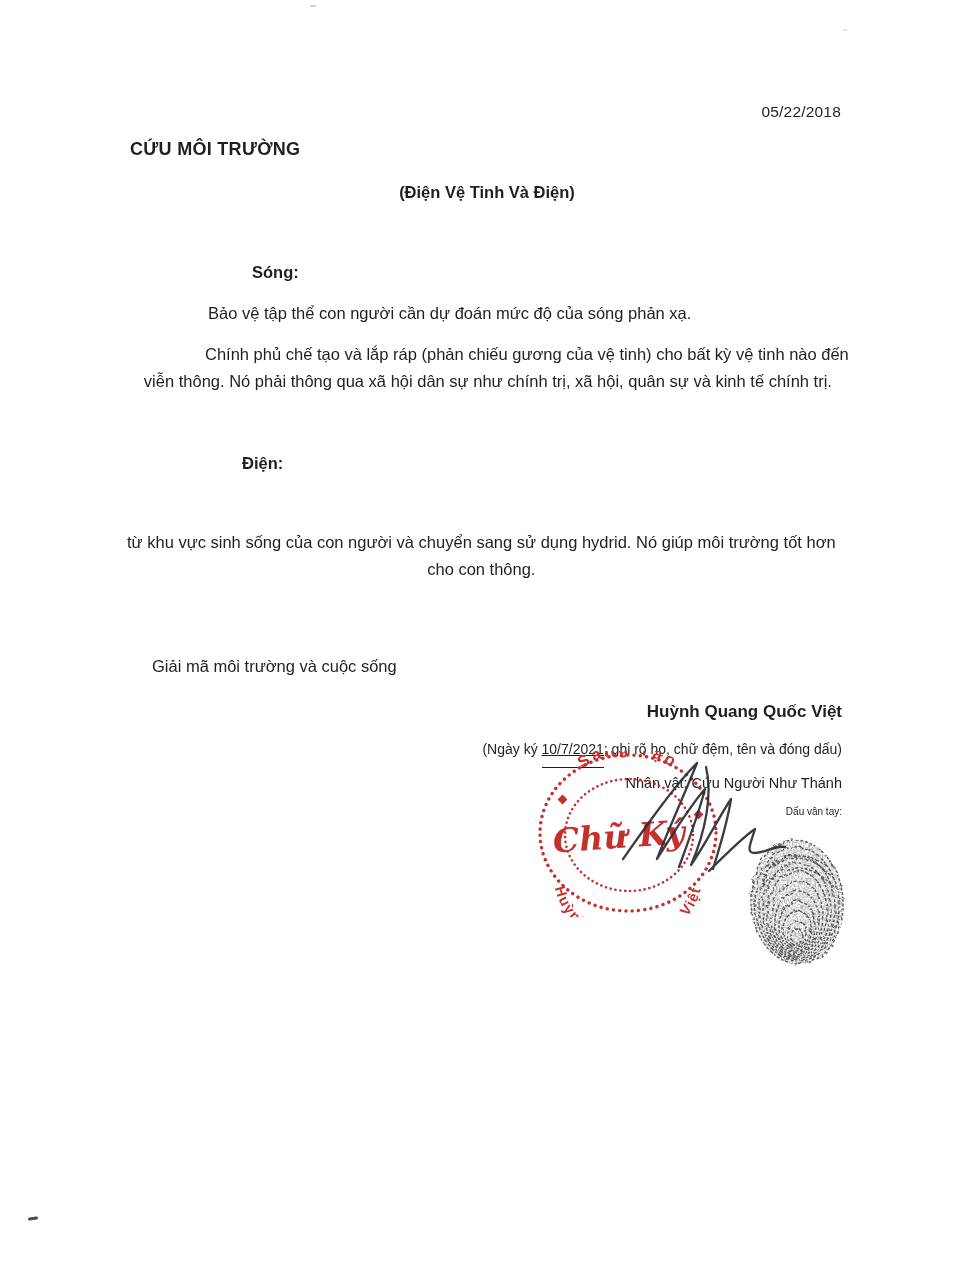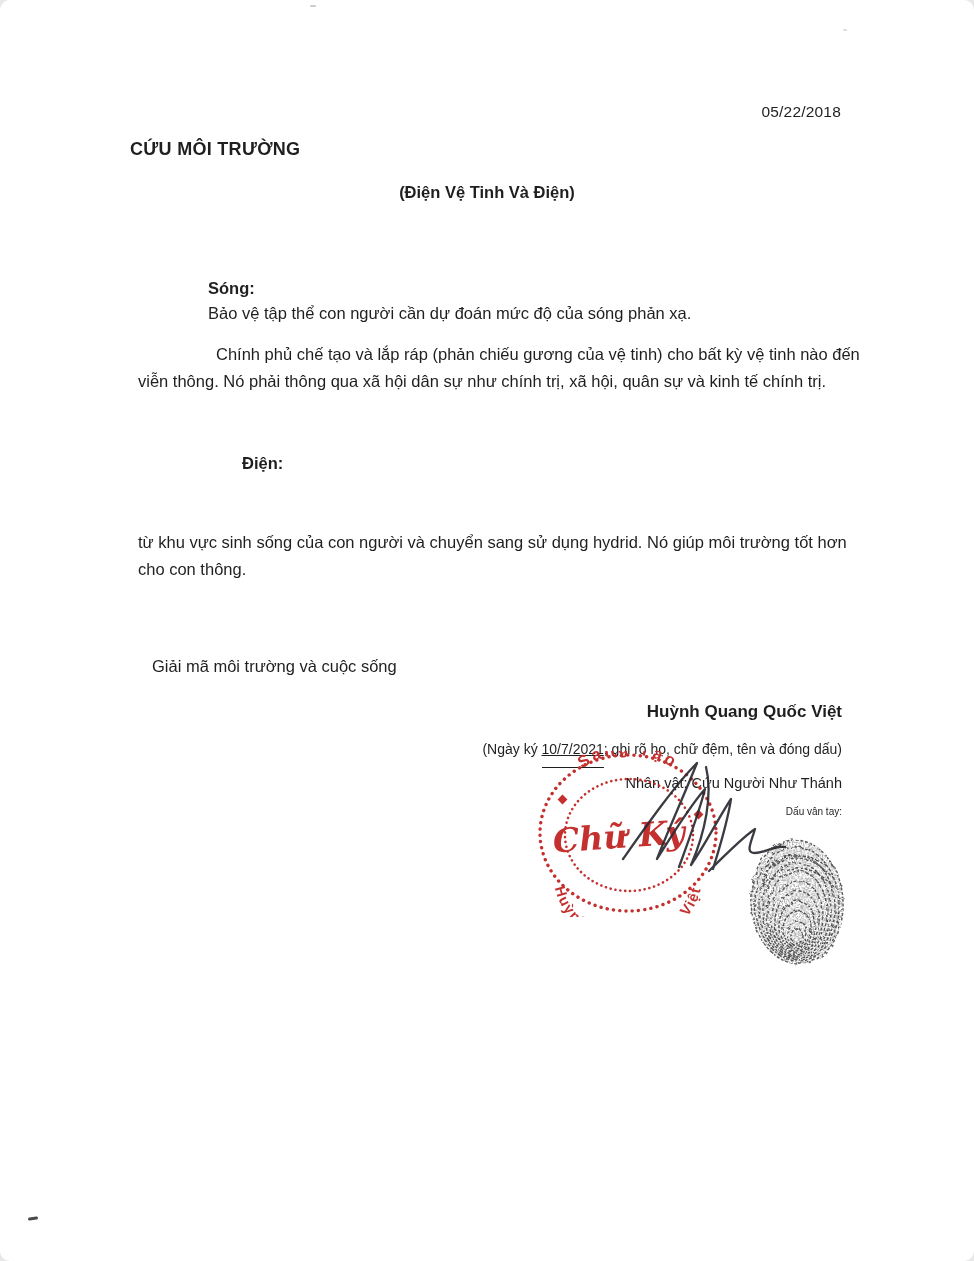--- a/index.html
+++ b/index.html
@@ -4,29 +4,28 @@
 <style>
   html,body{margin:0;padding:0;background:#e8e8e8;}
   .page{
     position:relative;
     width:974px;height:1261px;
     margin:0 auto;
     background:#ffffff;
     font-family:"Liberation Sans",sans-serif;
     color:#1f1f1f;
     overflow:hidden;
-    border-radius:10px;
   }
   .abs{position:absolute;}
   .doc-date{top:103px;right:133px;font-size:15.5px;letter-spacing:.2px;}
   .doc-title{top:139px;left:130px;width:714px;text-align:left;font-size:18px;font-weight:bold;letter-spacing:.3px;}
   .doc-subtitle{top:183px;left:130px;width:714px;text-align:center;font-size:16.5px;font-weight:bold;}
   .sec-heading{left:208px;font-size:16.5px;font-weight:bold;}
   .body-line{white-space:nowrap;font-size:16.5px;line-height:27px;}
-  .para{left:138px;}
+  .para{left:127px;text-align:center;}
   .para .indent{padding-left:78px;}
   .p-single{left:208px;font-size:16.5px;white-space:nowrap;}
   .closing{left:152px;top:657px;font-size:16.5px;white-space:nowrap;}
   .sig-name{top:702px;right:132px;font-size:17px;font-weight:bold;white-space:nowrap;}
   .sig-note{top:741px;right:132px;font-size:14px;white-space:nowrap;}
   .sig-note .u{border-bottom:1.5px solid #1f1f1f;padding-bottom:10px;text-decoration:underline;}
   .sig-char{top:775px;right:132px;font-size:14.5px;white-space:nowrap;}
   .sig-finger-label{top:806px;right:132px;font-size:10px;white-space:nowrap;}
   .stamp-wrap{left:536px;top:751px;width:184px;height:166px;}
   .signature-wrap{left:605px;top:751px;width:190px;height:138px;}
@@ -38,21 +37,21 @@
 </head>
 <body>
 
 <div class="page">
 
   <div class="abs doc-date">05/22/2018</div>
 
   <div class="abs doc-title">CỨU MÔI TRƯỜNG</div>
   <div class="abs doc-subtitle">(Điện Vệ Tinh Và Điện)</div>
 
-  <div class="abs sec-heading" style="top:279px;">Sóng:</div>
+  <div class="abs sec-heading" style="top:263px;margin-left:44px;">Sóng:</div>
   <div class="abs p-single" style="top:304px;text-align:right;">Bảo vệ tập thể con người cần dự đoán mức độ của sóng phản xạ.</div>
   <div class="abs para" style="top:341px;">
     <div class="body-line indent">Chính phủ chế tạo và lắp ráp (phản chiếu gương của vệ tinh) cho bất kỳ vệ tinh nào đến</div>
     <div class="body-line">viễn thông. Nó phải thông qua xã hội dân sự như chính trị, xã hội, quân sự và kinh tế chính trị.</div>
   </div>
 
   <div class="abs sec-heading" style="top:454px;margin-left:34px;">Điện:</div>
   <div class="abs para" style="top:529px;">
     <div class="body-line">từ khu vực sinh sống của con người và chuyển sang sử dụng hydrid. Nó giúp môi trường tốt hơn</div>
     <div class="body-line">cho con thông.</div>

